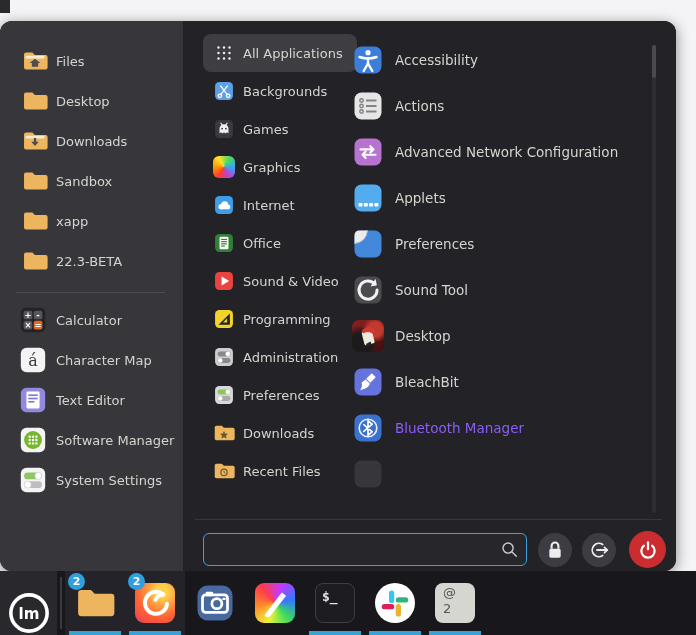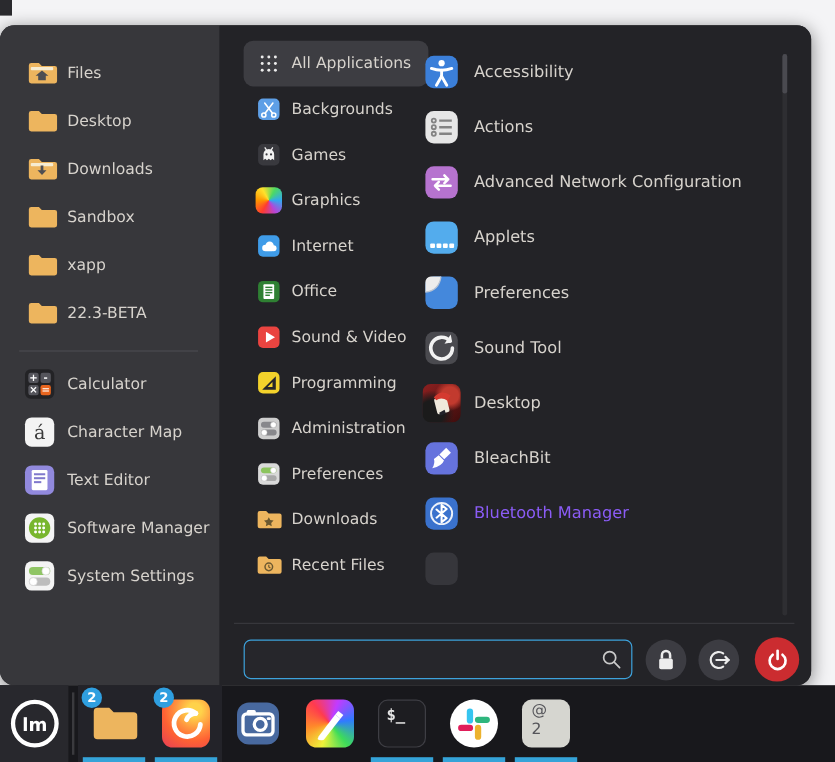--- a/index.html
+++ b/index.html
@@ -45,21 +45,21 @@
                 border:1px solid #3da2dc;border-radius:6px;padding:0 32px 0 10px;
                 color:#e8e8e8;font-size:13px;outline:none;font-family:inherit;}
   #search-icon{position:absolute;right:6px;top:5px;width:23px;height:23px;}
   .circle-btn{width:34px;height:34px;border-radius:50%;background:#3c3c42;flex:0 0 auto;
               display:flex;align-items:center;justify-content:center;cursor:default;}
   .circle-btn .icbox{width:26px;height:26px;}
   .circle-btn.power{width:37px;height:37px;background:#cb2c30;margin-left:3px;}
   
   #taskbar{position:absolute;left:0;top:571px;width:696px;height:64px;background:#18181c;
            display:flex;align-items:stretch;}
-  #menu-btn{width:57px;flex:0 0 57px;display:flex;align-items:center;justify-content:center;
+  #menu-btn{width:57px;flex:0 0 57px;display:flex;align-items:flex-end;justify-content:center;
             background:#28282d;cursor:default;}
   #menu-btn .icbox{width:44px;height:44px;}
   .tb-sep{width:2px;background:#3a3a3e;margin:6px 3px 6px 3px;flex:0 0 2px;}
   .tb-cell{width:60px;flex:0 0 60px;position:relative;display:flex;align-items:center;
            justify-content:center;cursor:default;}
   .tb-cell.lit{background:#232329;}
   .tb-cell .icbox{width:40px;height:40px;}
   .tb-cell.running::after{content:"";position:absolute;left:4px;right:4px;bottom:0;height:4px;
                           background:#35a3d8;}
   .badge{position:absolute;left:3px;top:2px;width:17px;height:17px;border-radius:50%;

